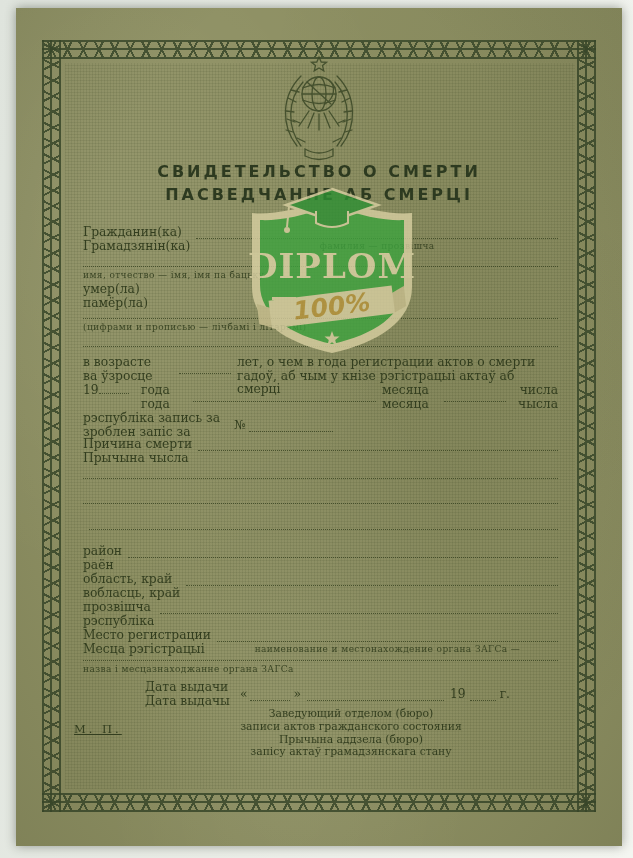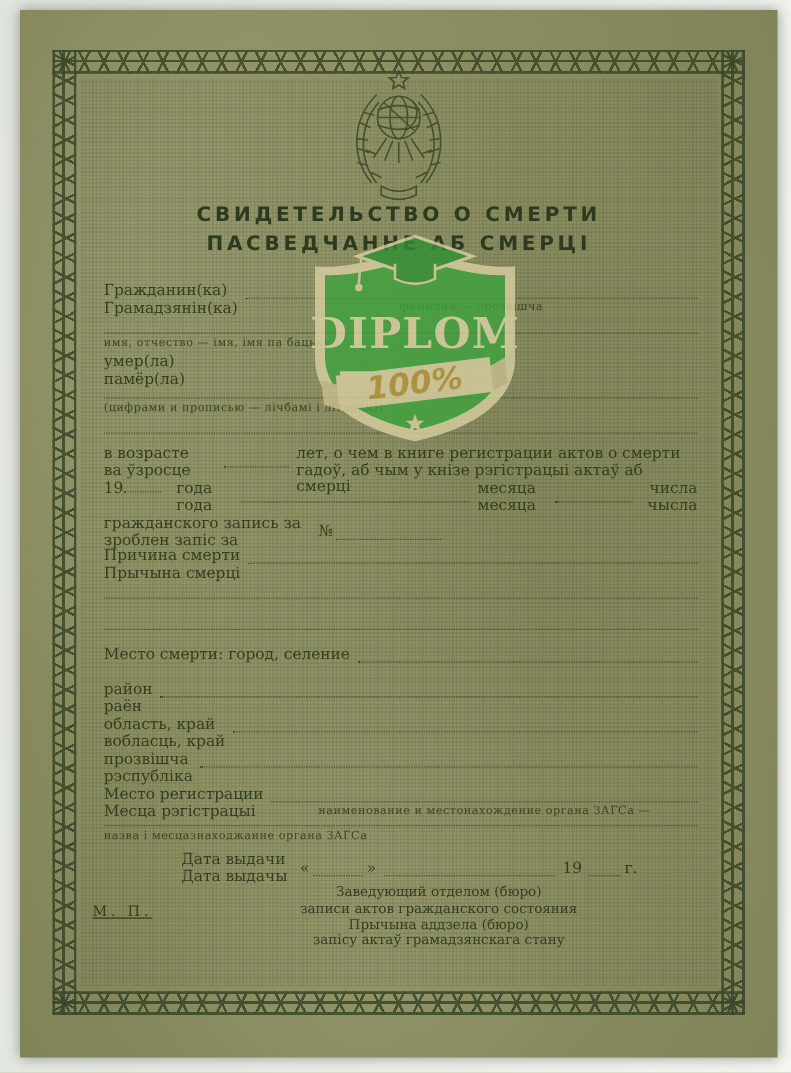--- a/index.html
+++ b/index.html
@@ -131,21 +131,21 @@
     </div>
 
     <div class="fline" style="top:310px"></div>
     <div class="fcap" style="top:314px">(цифрами и прописью — лічбамі і літарамі)</div>
 
     <div class="fline" style="top:338px"></div>
 
     <div class="grid age" style="top:348px">
       <div>в возрасте</div>
       <div></div>
-      <div>лет, о чем в книге регистрации актов о смерти</div>
+      <div>лет, о чем в года регистрации актов о смерти</div>
       <div>ва ўзросце</div>
       <div class="gd"></div>
       <div>гадоў, аб чым у кнізе рэгістрацыі актаў аб смерці</div>
     </div>
 
     <div class="grid dt" style="top:376px">
       <div><span>19</span><span class="dseg" style="width:30px"></span></div>
       <div>года</div>
       <div></div>
       <div>месяца</div>
@@ -154,45 +154,44 @@
       <div></div>
       <div>года</div>
       <div class="gd"></div>
       <div>месяца</div>
       <div class="gd"></div>
       <div class="right-al">чысла</div>
     </div>
 
     <div class="flexrow" style="top:404px;left:67px">
       <div class="lbl">
-        <div>гражданского запись за</div>
+        <div>рэспубліка запись за</div>
         <div>зроблен запіс за</div>
       </div>
       <div class="mid" style="margin-left:14px">
         <span>№</span>
         <span class="dseg" style="width:84px;margin-left:3px"></span>
       </div>
     </div>
 
     <div class="pair" style="top:430px">
       <div class="lbl">
         <div>Причина смерти</div>
-        <div>Прычына смерці</div>
+        <div>Прычына чысла</div>
       </div>
       <div class="fill">
           <div class="dots"></div>
         </div>
     </div>
 
     <div class="fline" style="top:470px"></div>
     <div class="fline" style="top:495px"></div>
 
     <div class="pair" style="top:509px">
       <div class="lbl">
-        <div>Место смерти: город, селение</div>
       </div>
       <div class="fill">
           <div class="dots"></div>
         </div>
     </div>
 
     <div class="pair" style="top:537px">
       <div class="lbl">
         <div>район</div>
         <div>раён</div>

